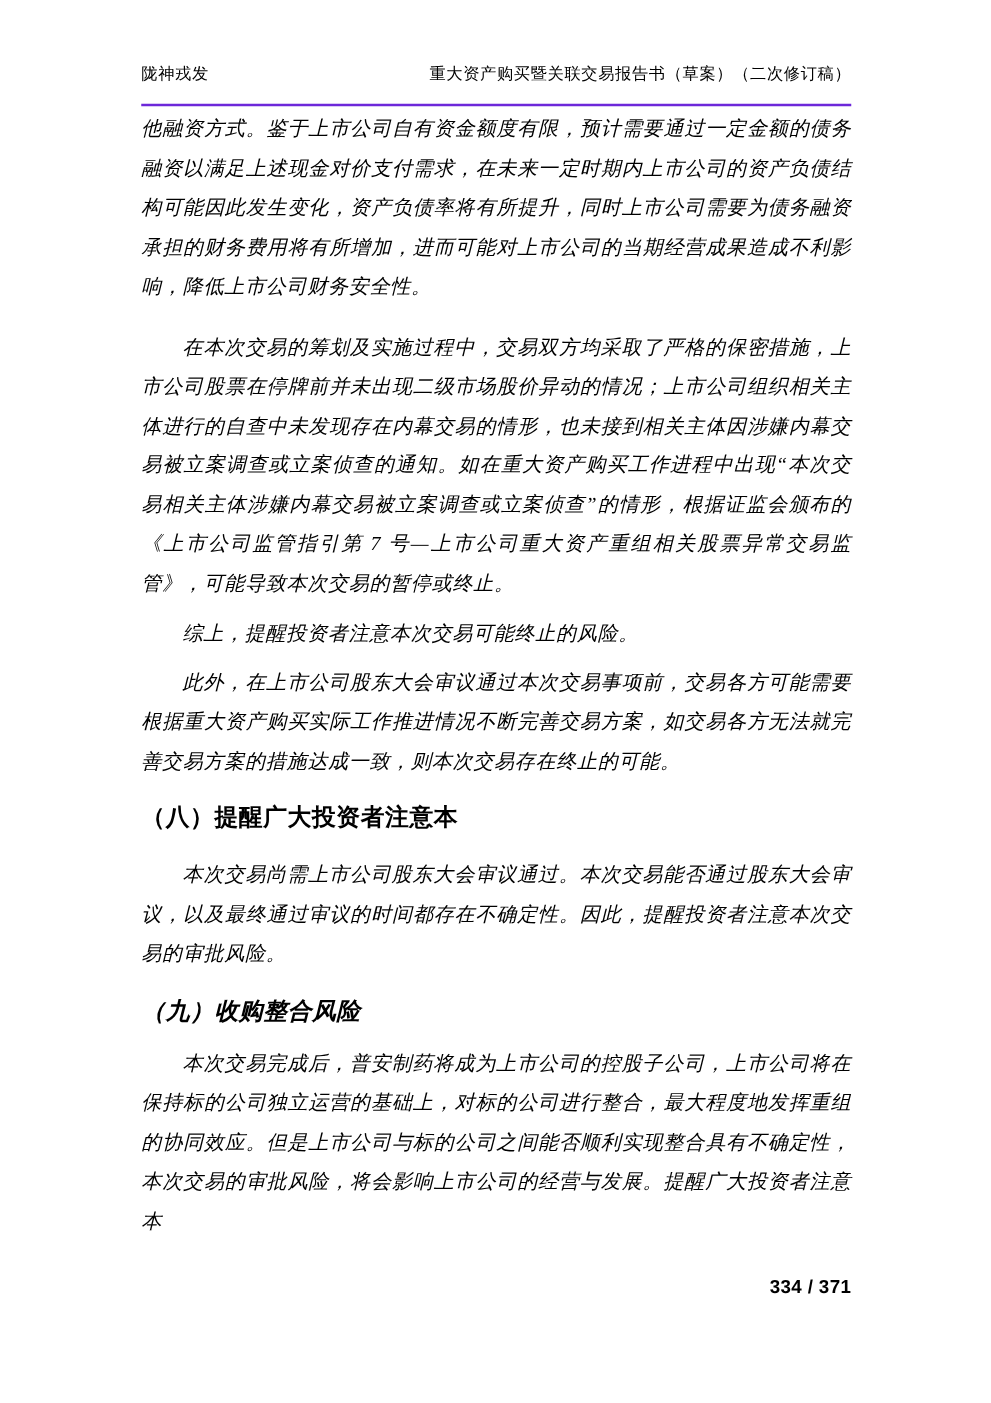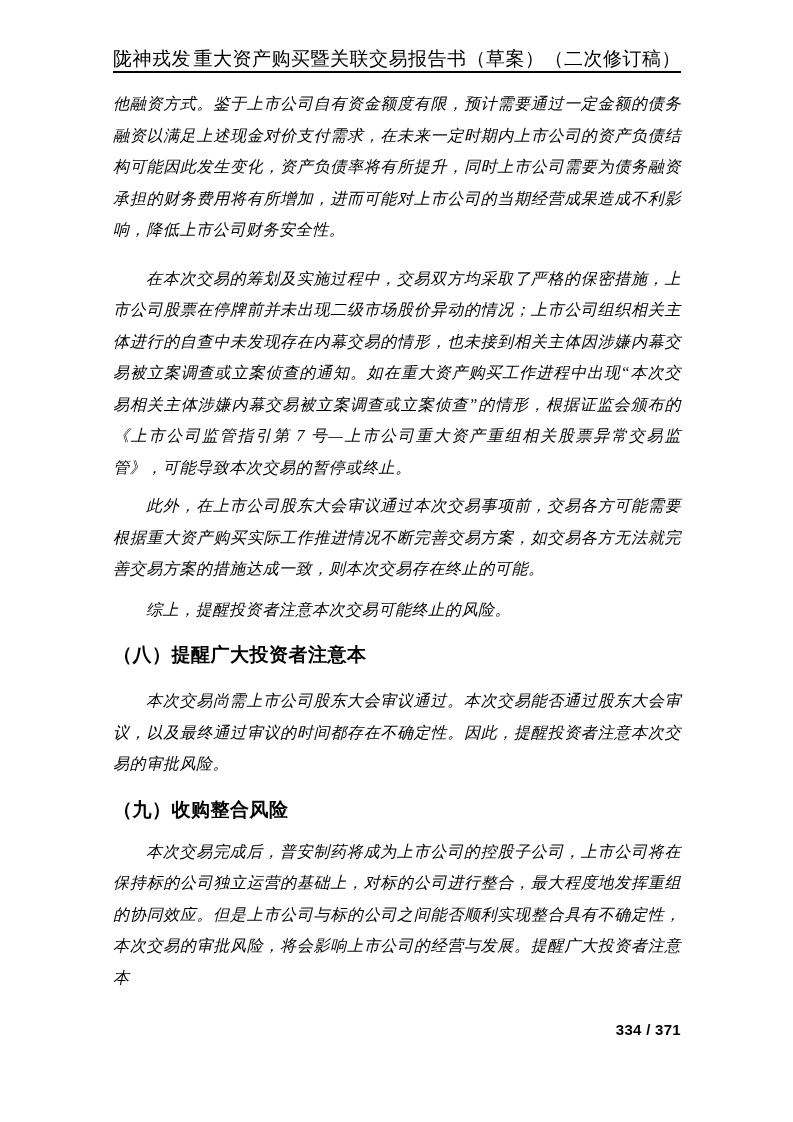--- a/index.html
+++ b/index.html
@@ -22,24 +22,24 @@
   .header {
     position: absolute;
     left: 113px;
     width: 568px;
     top: 50px;
   }
   .header-row {
     display: flex;
     justify-content: space-between;
     align-items: flex-end;
-    font-size: 19px;
+    font-size: 13px;
     line-height: 17px;
-    padding-bottom: 4px;
-    border-bottom: 2px solid #000000;
+    padding-bottom: 16px;
+    border-bottom: 2px solid #6d28d9;
     letter-spacing: 0.5px;
   }
   .content {
     position: absolute;
     left: 113px;
     width: 568px;
     top: 71px;
     display: flow-root;
   }
   .body-para {
@@ -60,21 +60,21 @@
     letter-spacing: 0.5px;
     font-family: "Liberation Sans", "DejaVu Sans", sans-serif;
   }
   .mt-p1 { margin-top: 17px; }
   .mt-h7 { margin-top: 19px; }
   .mt-p2 { margin-top: 17px; }
   .mt-p3 { margin-top: 7px; }
   .mt-p4 { margin-top: 9px; }
   .mt-h8 { margin-top: 14px; }
   .mt-p5 { margin-top: 14px; }
-  .mt-h9 { margin-top: 14px; }
+  .mt-h9 { margin-top: 14px; font-style: italic; }
   .mt-p6 { margin-top: 10px; }
   .footer {
     position: absolute;
     right: 112px;
     top: 1021px;
     font-size: 15px;
     font-weight: bold;
     letter-spacing: 0.3px;
     font-family: Liberation Sans, sans-serif;
   }
@@ -91,23 +91,23 @@
     </div>
   </div>
 
   <div class="content">
 
     <p class="body-para mt-p1">他融资方式。鉴于上市公司自有资金额度有限，预计需要通过一定金额的债务融资以满足上述现金对价支付需求，在未来一定时期内上市公司的资产负债结构可能因此发生变化，资产负债率将有所提升，同时上市公司需要为债务融资承担的财务费用将有所增加，进而可能对上市公司的当期经营成果造成不利影响，降低上市公司财务安全性。</p>
 
 
     <p class="body-para indent mt-p2">在本次交易的筹划及实施过程中，交易双方均采取了严格的保密措施，上市公司股票在停牌前并未出现二级市场股价异动的情况；上市公司组织相关主体进行的自查中未发现存在内幕交易的情形，也未接到相关主体因涉嫌内幕交易被立案调查或立案侦查的通知。如在重大资产购买工作进程中出现“本次交易相关主体涉嫌内幕交易被立案调查或立案侦查”的情形，根据证监会颁布的《上市公司监管指引第 7 号—上市公司重大资产重组相关股票异常交易监管》，可能导致本次交易的暂停或终止。</p>
 
+    <p class="body-para indent mt-p4">综上，提醒投资者注意本次交易可能终止的风险。</p>
+
     <p class="body-para indent mt-p3">此外，在上市公司股东大会审议通过本次交易事项前，交易各方可能需要根据重大资产购买实际工作推进情况不断完善交易方案，如交易各方无法就完善交易方案的措施达成一致，则本次交易存在终止的可能。</p>
-
-    <p class="body-para indent mt-p4">综上，提醒投资者注意本次交易可能终止的风险。</p>
 
     <h2 class="sec-heading mt-h8">（八）提醒广大投资者注意本</h2>
 
     <p class="body-para indent mt-p5">本次交易尚需上市公司股东大会审议通过。本次交易能否通过股东大会审议，以及最终通过审议的时间都存在不确定性。因此，提醒投资者注意本次交易的审批风险。</p>
 
     <h2 class="sec-heading mt-h9">（九）收购整合风险</h2>
 
     <p class="body-para indent mt-p6">本次交易完成后，普安制药将成为上市公司的控股子公司，上市公司将在保持标的公司独立运营的基础上，对标的公司进行整合，最大程度地发挥重组的协同效应。但是上市公司与标的公司之间能否顺利实现整合具有不确定性，本次交易的审批风险，将会影响上市公司的经营与发展。提醒广大投资者注意本</p>
 
   </div>

